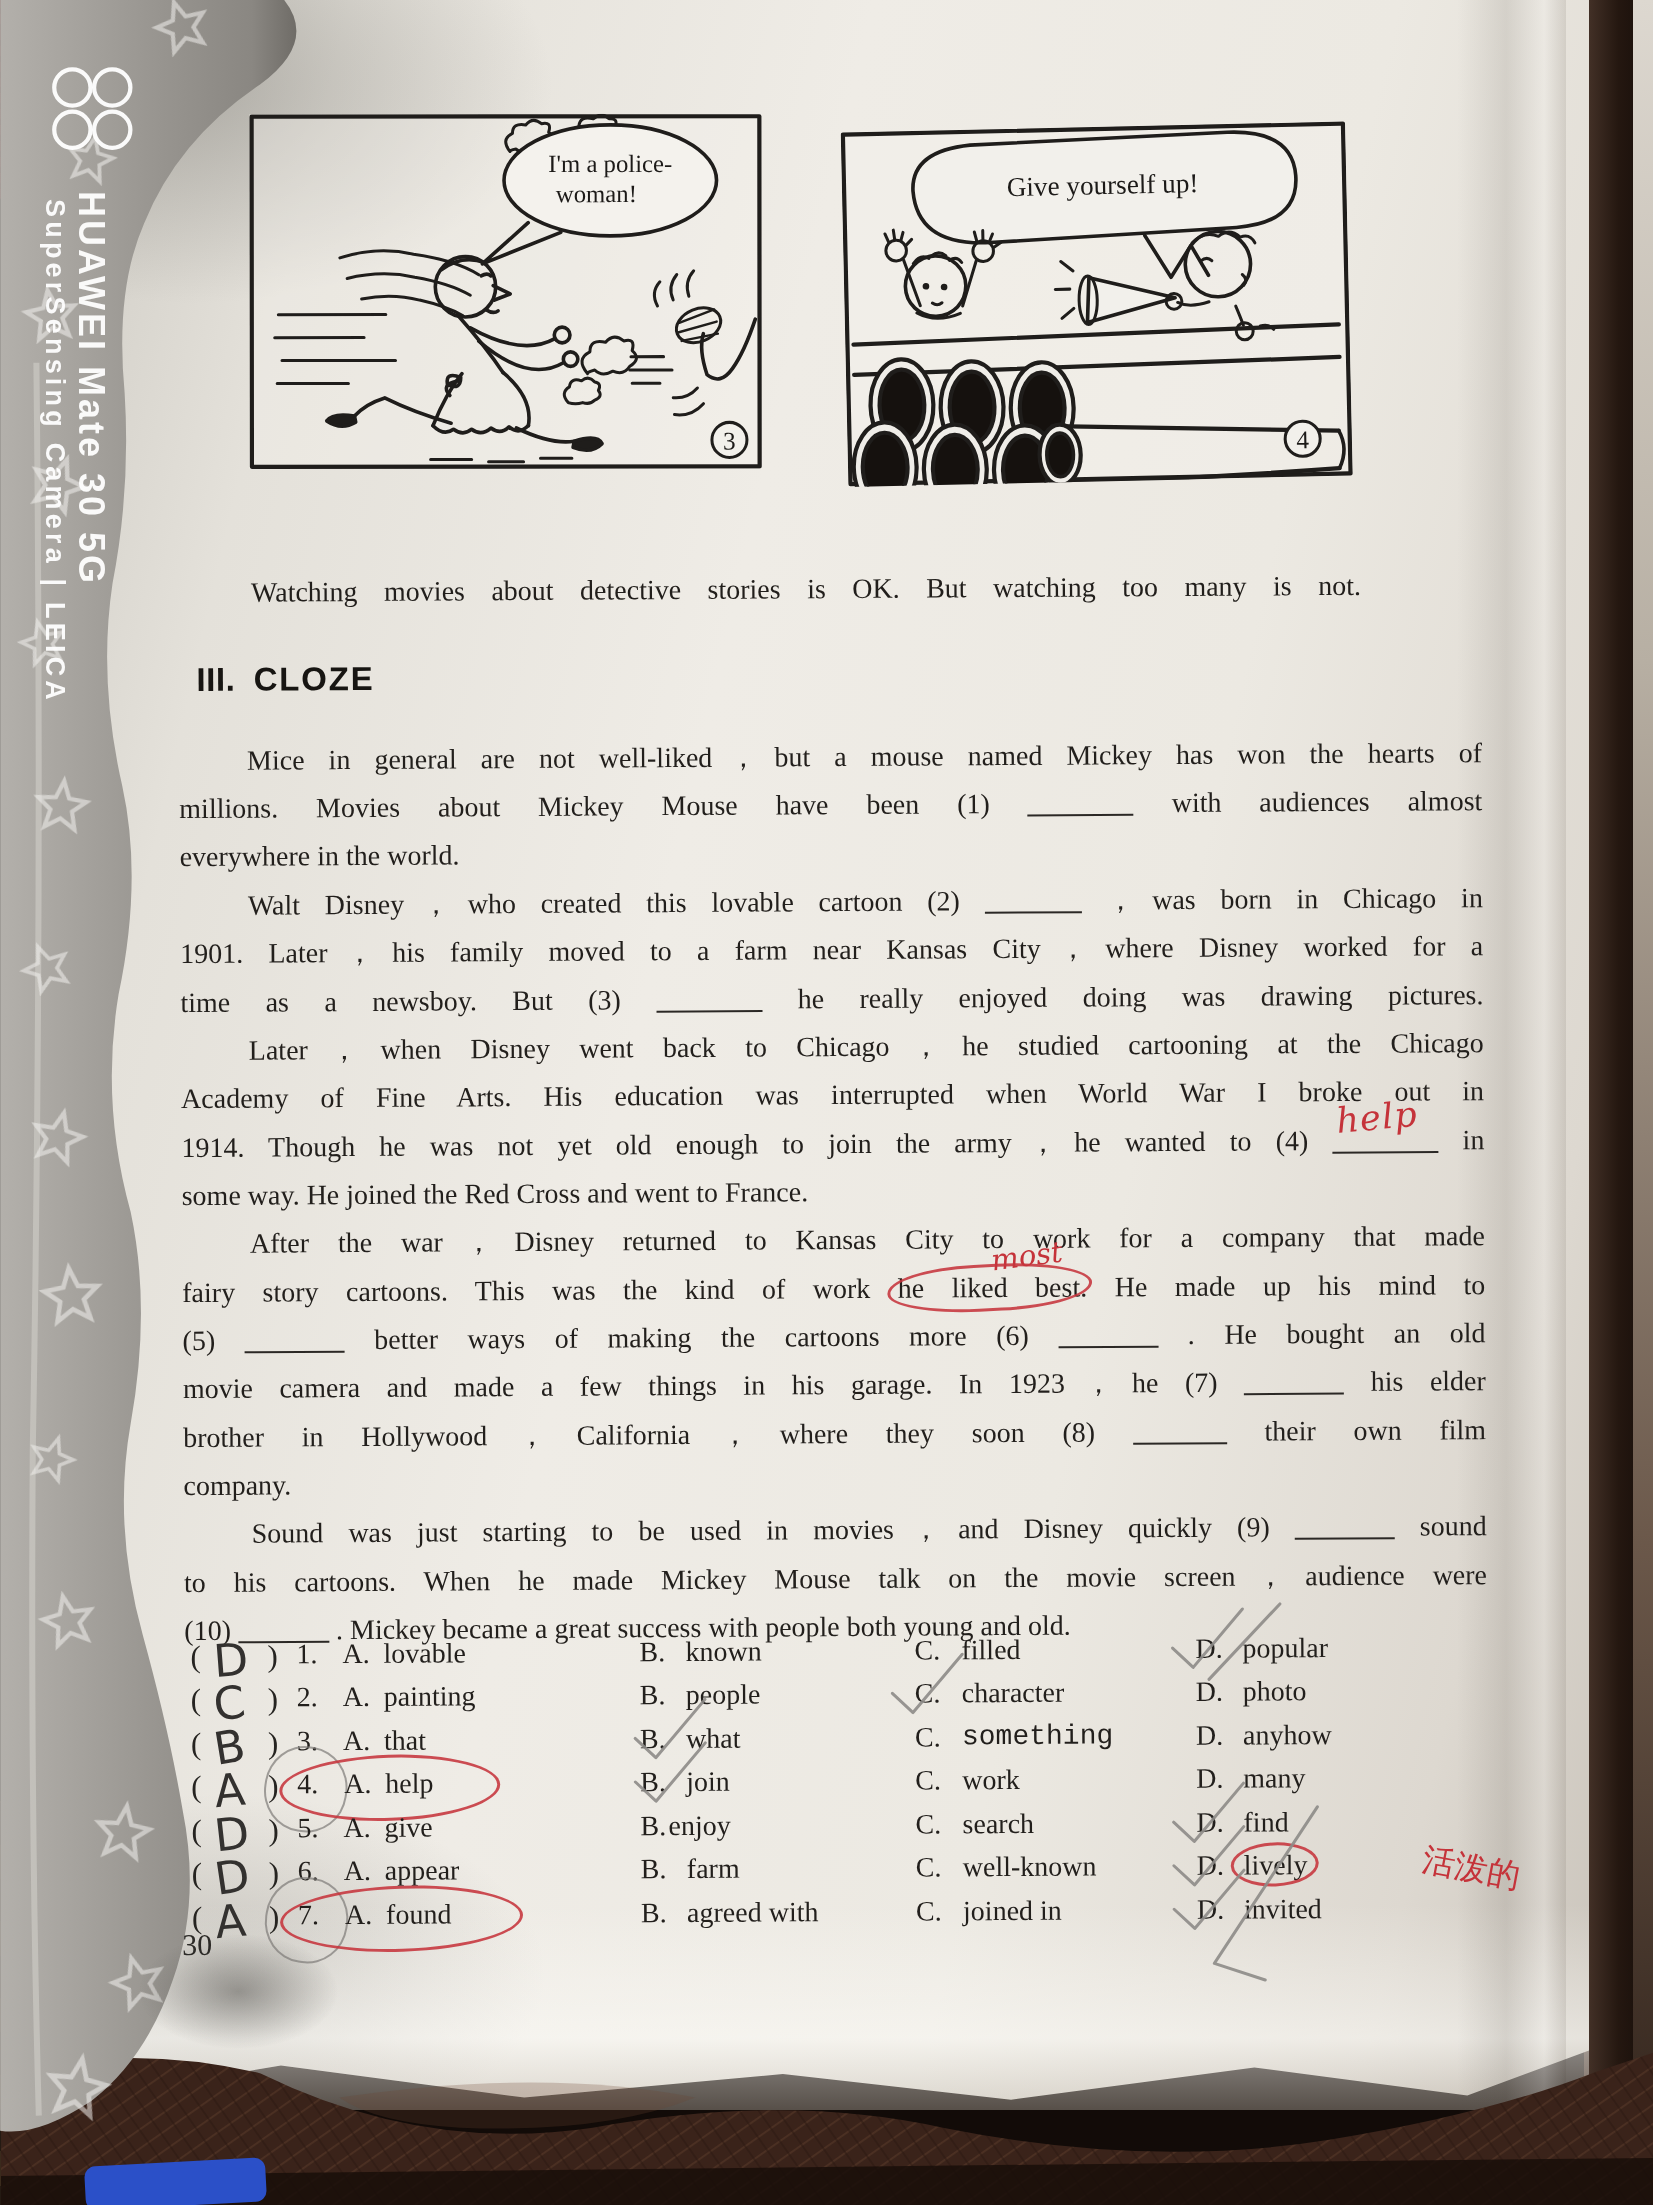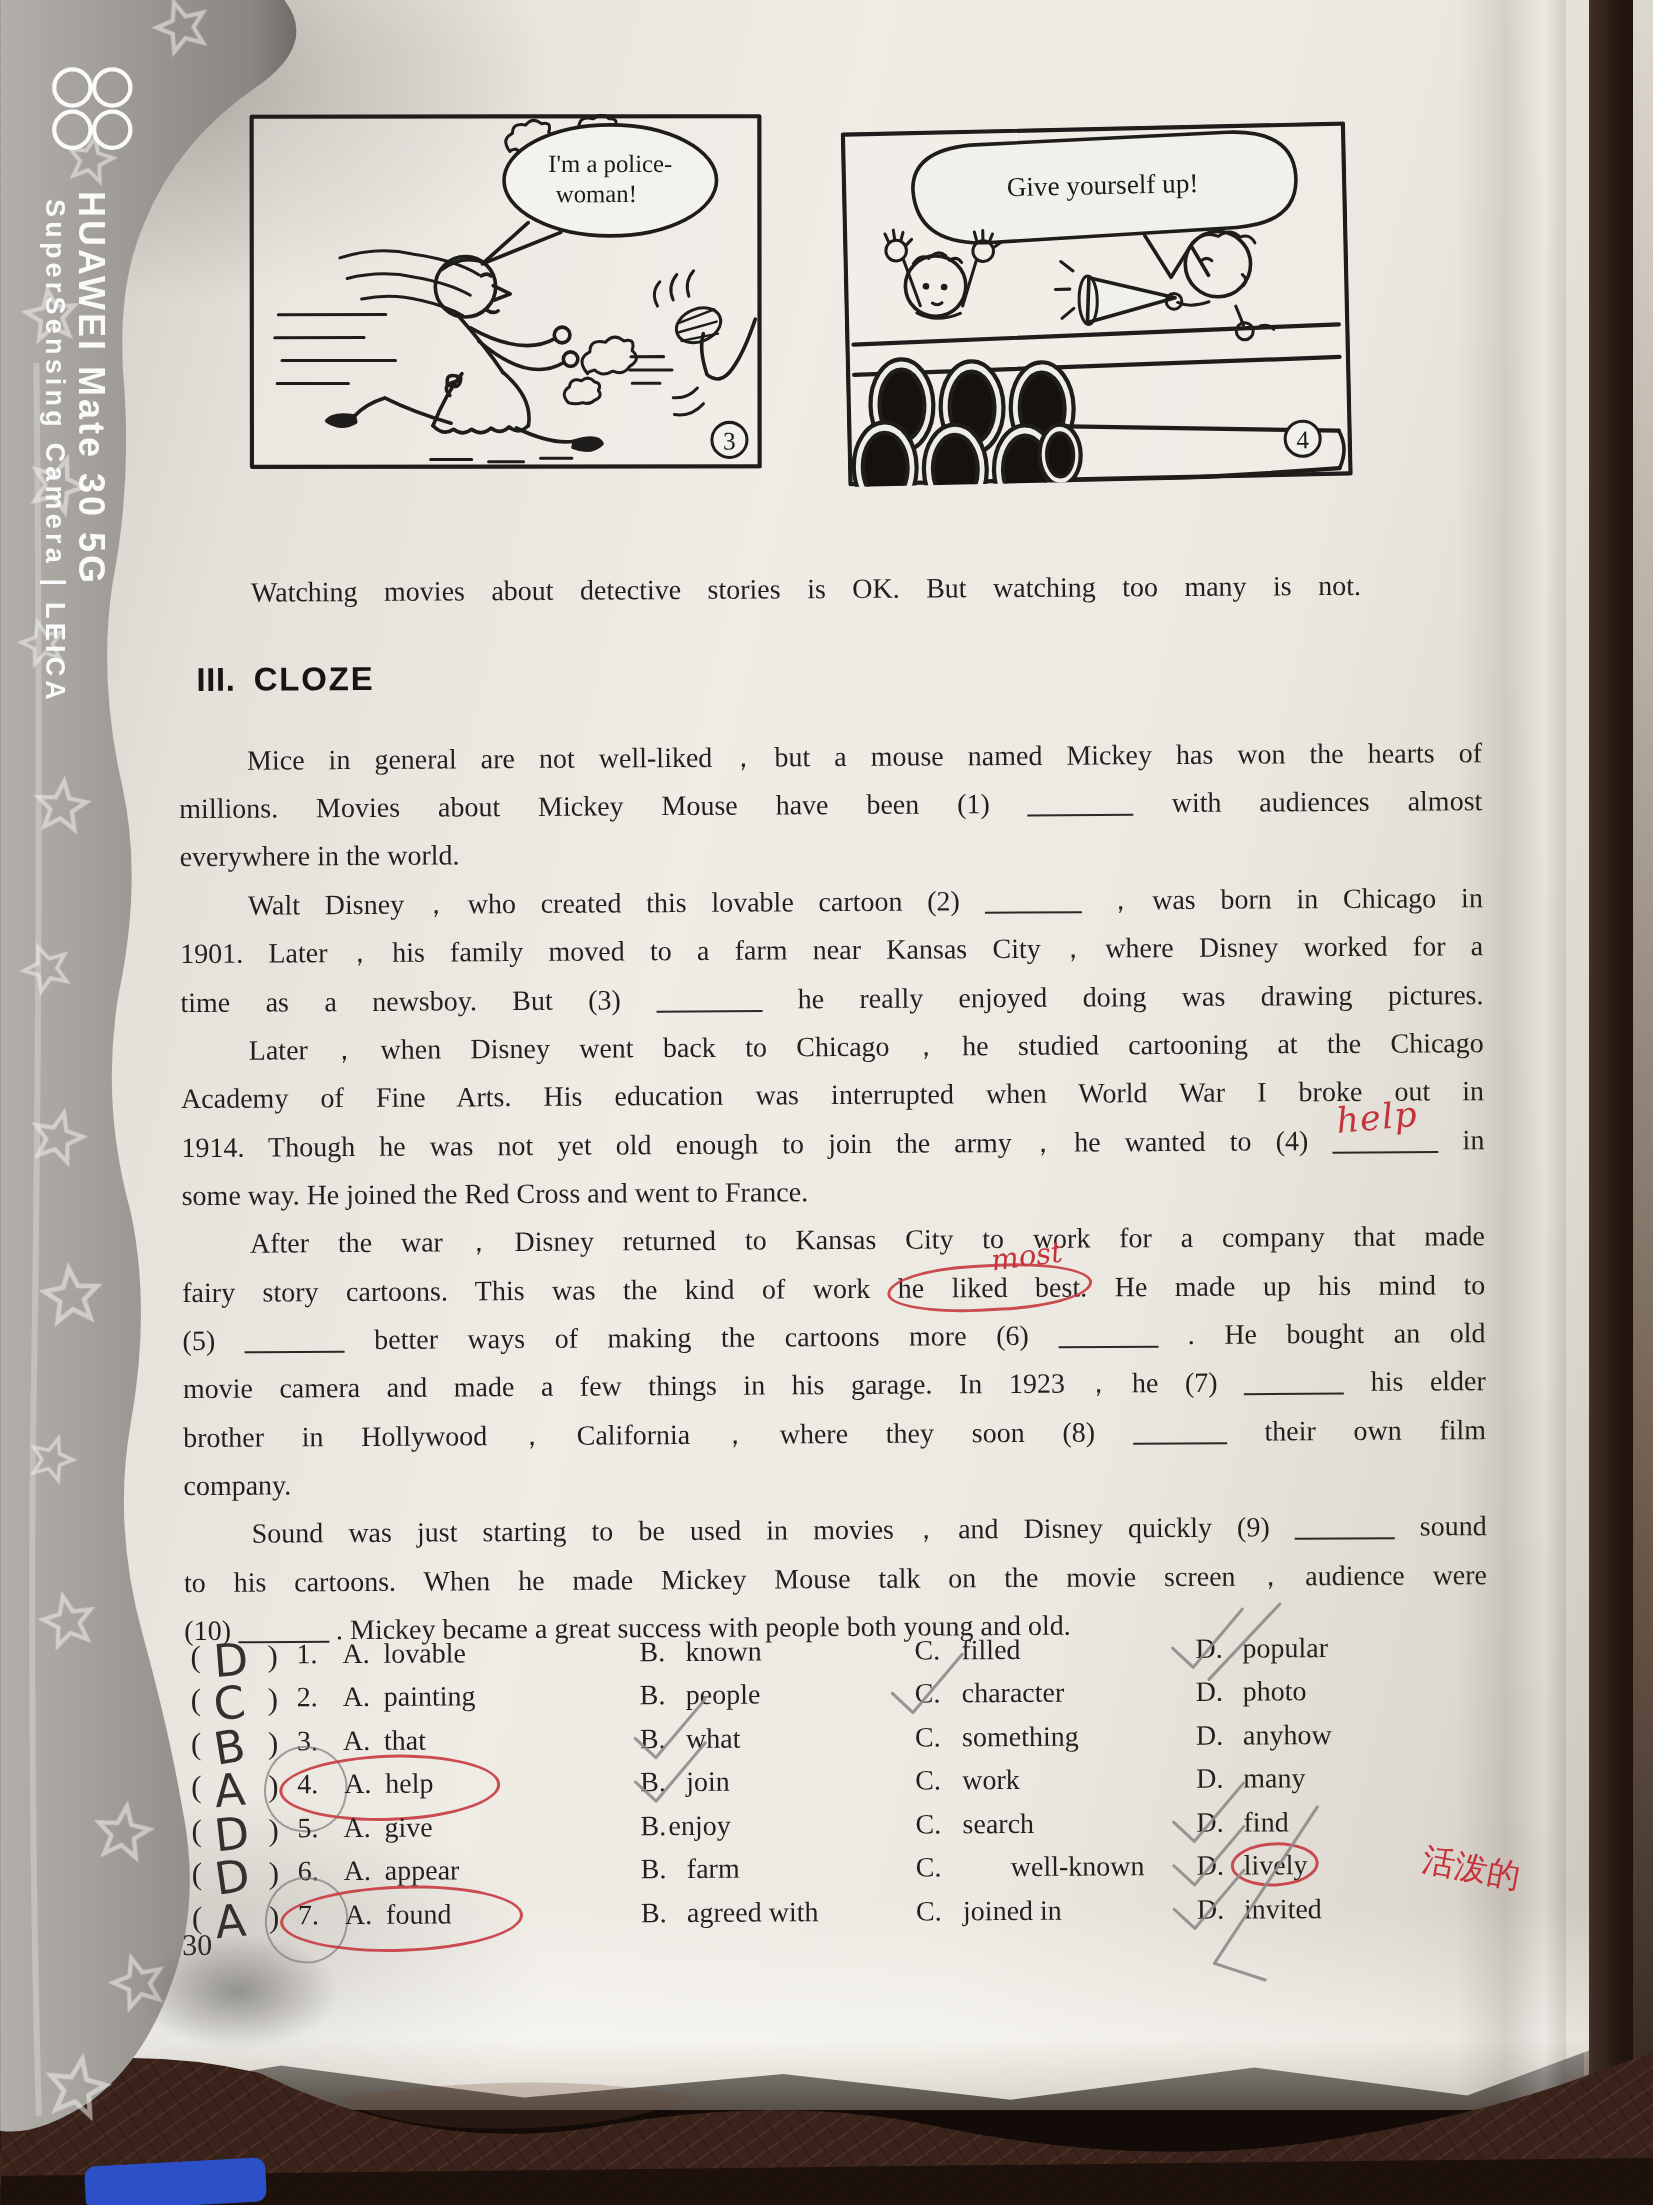--- a/index.html
+++ b/index.html
@@ -323,21 +323,21 @@
       <div class="optrow" style="top: 1722px;">
         <span class="paren" style="left: 6px;">(</span>
         <span class="hw" style="left: 29px; transform: rotate(-9deg);">B</span>
         <span class="paren" style="left: 83px;">)</span>
         <span style="left: 112px;">3.</span>
         <span style="left: 158px;">A.</span>
         <span style="left: 199px;">that</span>
         <span style="left: 455px;">B.</span>
         <span style="left: 501px;">what</span>
         <span style="left: 730px;">C.</span>
-        <span style="left: 777px;">something</span>
+        <span style="left: 777px; font-family: Liberation Mono, monospace;">something</span>
         <span style="left: 1011px;">D.</span>
         <span style="left: 1058px;">anyhow</span>
       </div>
       <div class="optrow" style="top: 1765px;">
         <span class="paren" style="left: 6px;">(</span>
         <span class="hw" style="left: 29px; transform: rotate(-5deg);">A</span>
         <span class="paren" style="left: 83px;">)</span>
         <span class="group redoval pcircle" style="left: 112px; width: 187px;">
           <span style="left: 0px;">4.</span>
           <span style="left: 47px;">A.</span>
@@ -367,21 +367,21 @@
       <div class="optrow" style="top: 1852px;">
         <span class="paren" style="left: 6px;">(</span>
         <span class="hw" style="left: 29px; transform: rotate(-8deg);">D</span>
         <span class="paren" style="left: 83px;">)</span>
         <span style="left: 112px;">6.</span>
         <span style="left: 158px;">A.</span>
         <span style="left: 199px;">appear</span>
         <span style="left: 455px;">B.</span>
         <span style="left: 501px;">farm</span>
         <span style="left: 730px;">C.</span>
-        <span style="left: 777px; margin-left: 48px;">well-known</span>
+        <span style="left: 777px;">well-known</span>
         <span style="left: 1011px;">D.</span>
         <span class="red-ellipse" style="left: 1058px;">lively</span>
         <span class="rednote" style="left: 1236px; top: -2.4px;">活泼的</span>
       </div>
       <div class="optrow" style="top: 1896px;">
         <span class="paren" style="left: 6px;">(</span>
         <span class="hw" style="left: 29px; transform: rotate(-5deg);">A</span>
         <span class="paren" style="left: 83px;">)</span>
         <span class="group redoval pcircle" style="left: 112px; width: 209px;">
           <span style="left: 0px;">7.</span>

